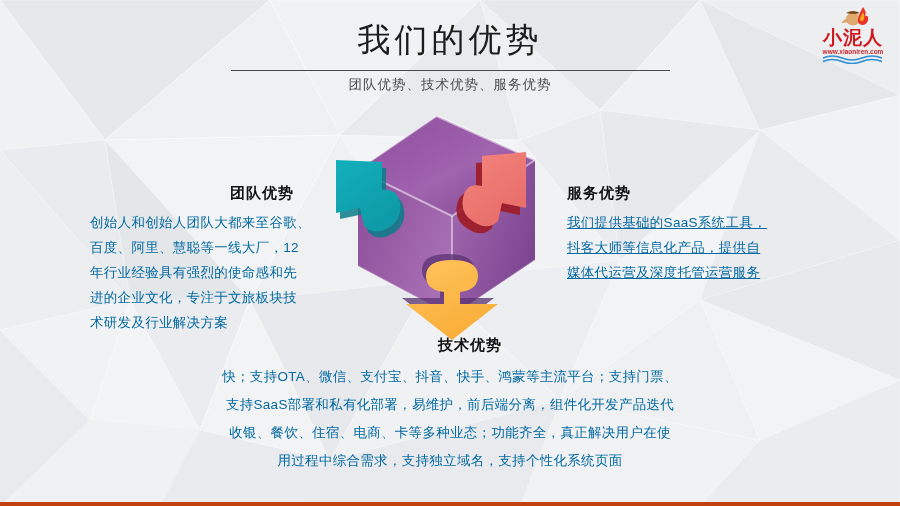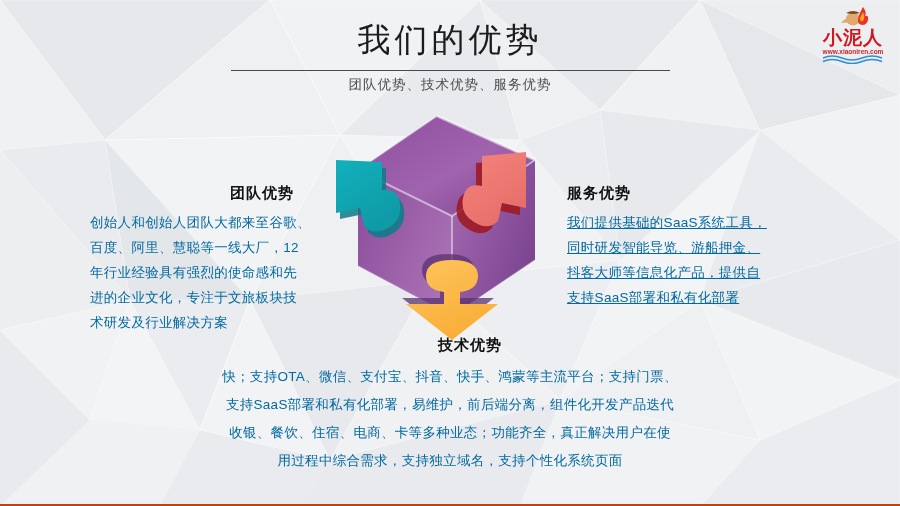--- a/index.html
+++ b/index.html
@@ -9,21 +9,21 @@
   }
   body {
     font-family: "Liberation Sans", "DejaVu Sans", sans-serif;
   }
   #slide {
     position: relative;
     width: 900px;
     height: 506px;
     overflow: hidden;
     background: #f2f3f5;
-    border-bottom: 2px solid #c2410c;
+    border-bottom: 4px solid #c2410c;
     box-sizing: border-box;
   }
   #bg-poly {
     position: absolute;
     inset: 0;
     width: 900px;
     height: 506px;
   }
 
   
@@ -322,23 +322,22 @@
     <div>创始人和创始人团队大都来至谷歌、</div>
     <div>百度、阿里、慧聪等一线大厂，12</div>
     <div>年行业经验具有强烈的使命感和先</div>
     <div>进的企业文化，专注于文旅板块技</div>
     <div>术研发及行业解决方案</div>
   </div>
 
   <div class="block-heading" id="service-heading">服务优势</div>
   <div class="block-body" id="service-body">
     <div>我们提供基础的SaaS系统工具，</div>
-    <div>同时研发智能导览、游船押金、</div>
     <div>抖客大师等信息化产品，提供自</div>
-    <div>支持SaaS部署和私有化部署</div>
+    <div>媒体代运营及深度托管运营服务</div>
   </div>
 
   <div class="block-heading" id="tech-heading">技术优势</div>
   <div class="block-body" id="tech-body">
     <div>快；支持OTA、微信、支付宝、抖音、快手、鸿蒙等主流平台；支持门票、</div>
     <div>支持SaaS部署和私有化部署，易维护，前后端分离，组件化开发产品迭代</div>
     <div>收银、餐饮、住宿、电商、卡等多种业态；功能齐全，真正解决用户在使</div>
     <div>用过程中综合需求，支持独立域名，支持个性化系统页面</div>
   </div>
 

